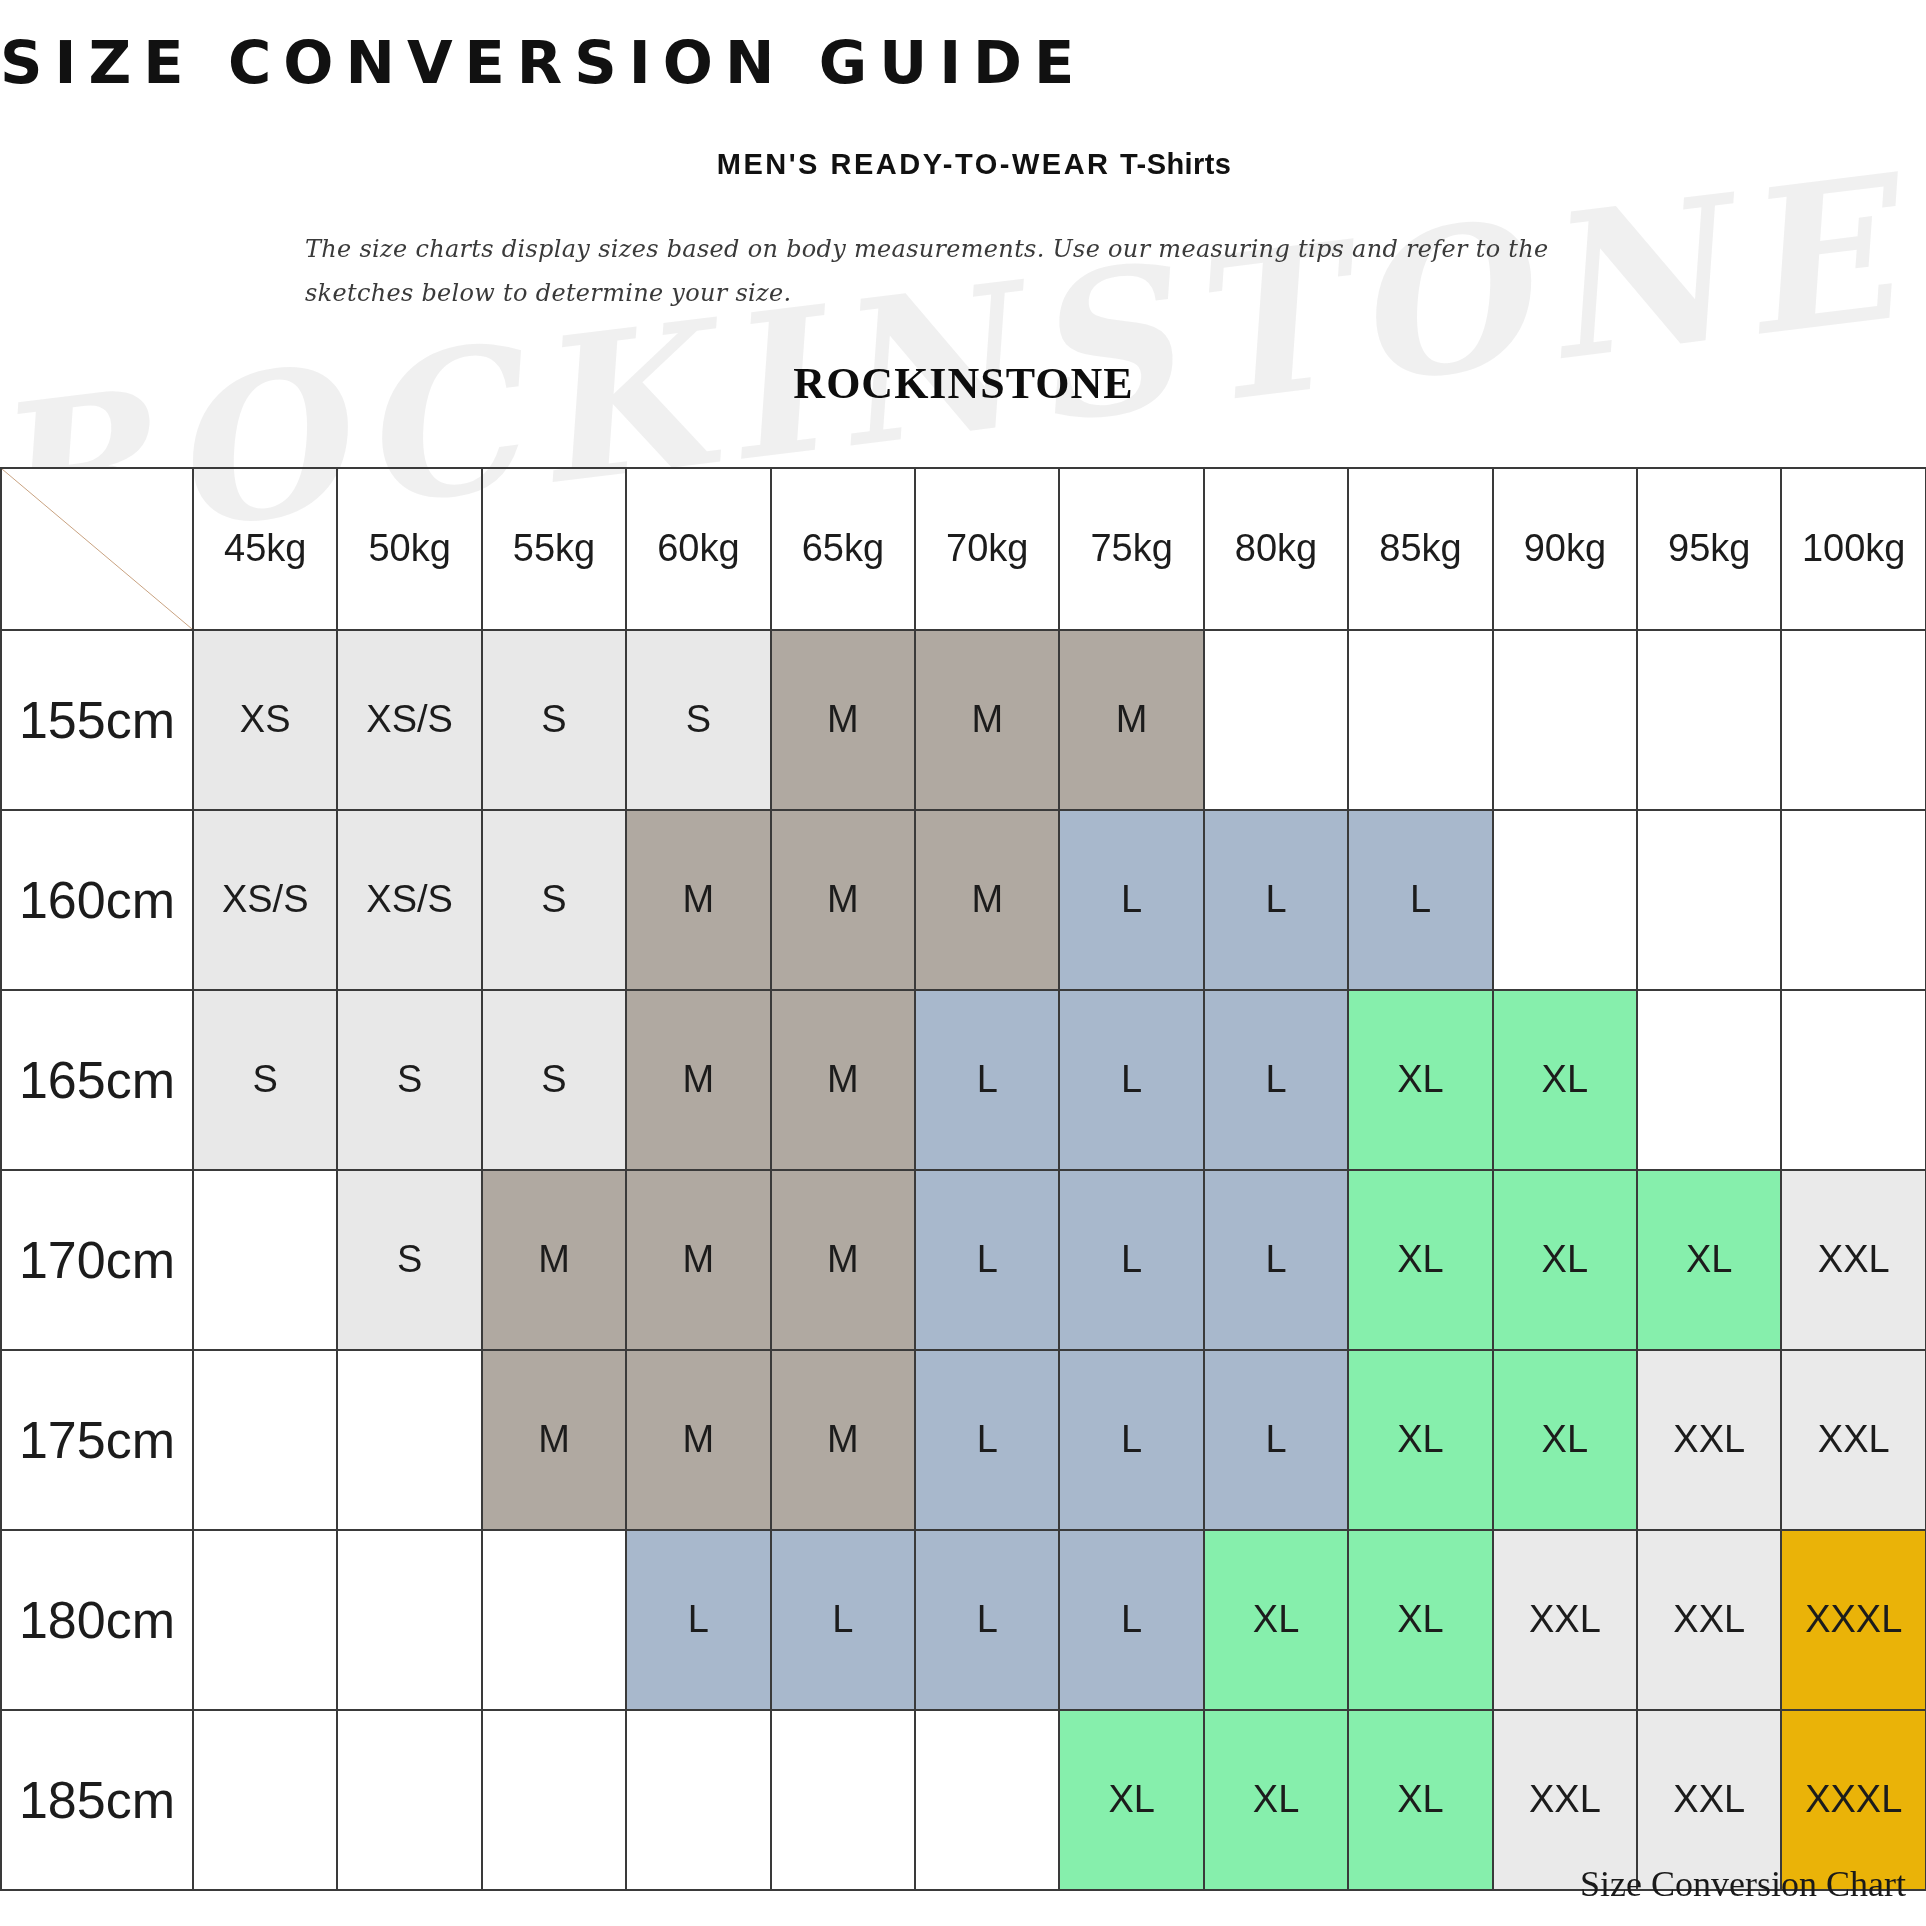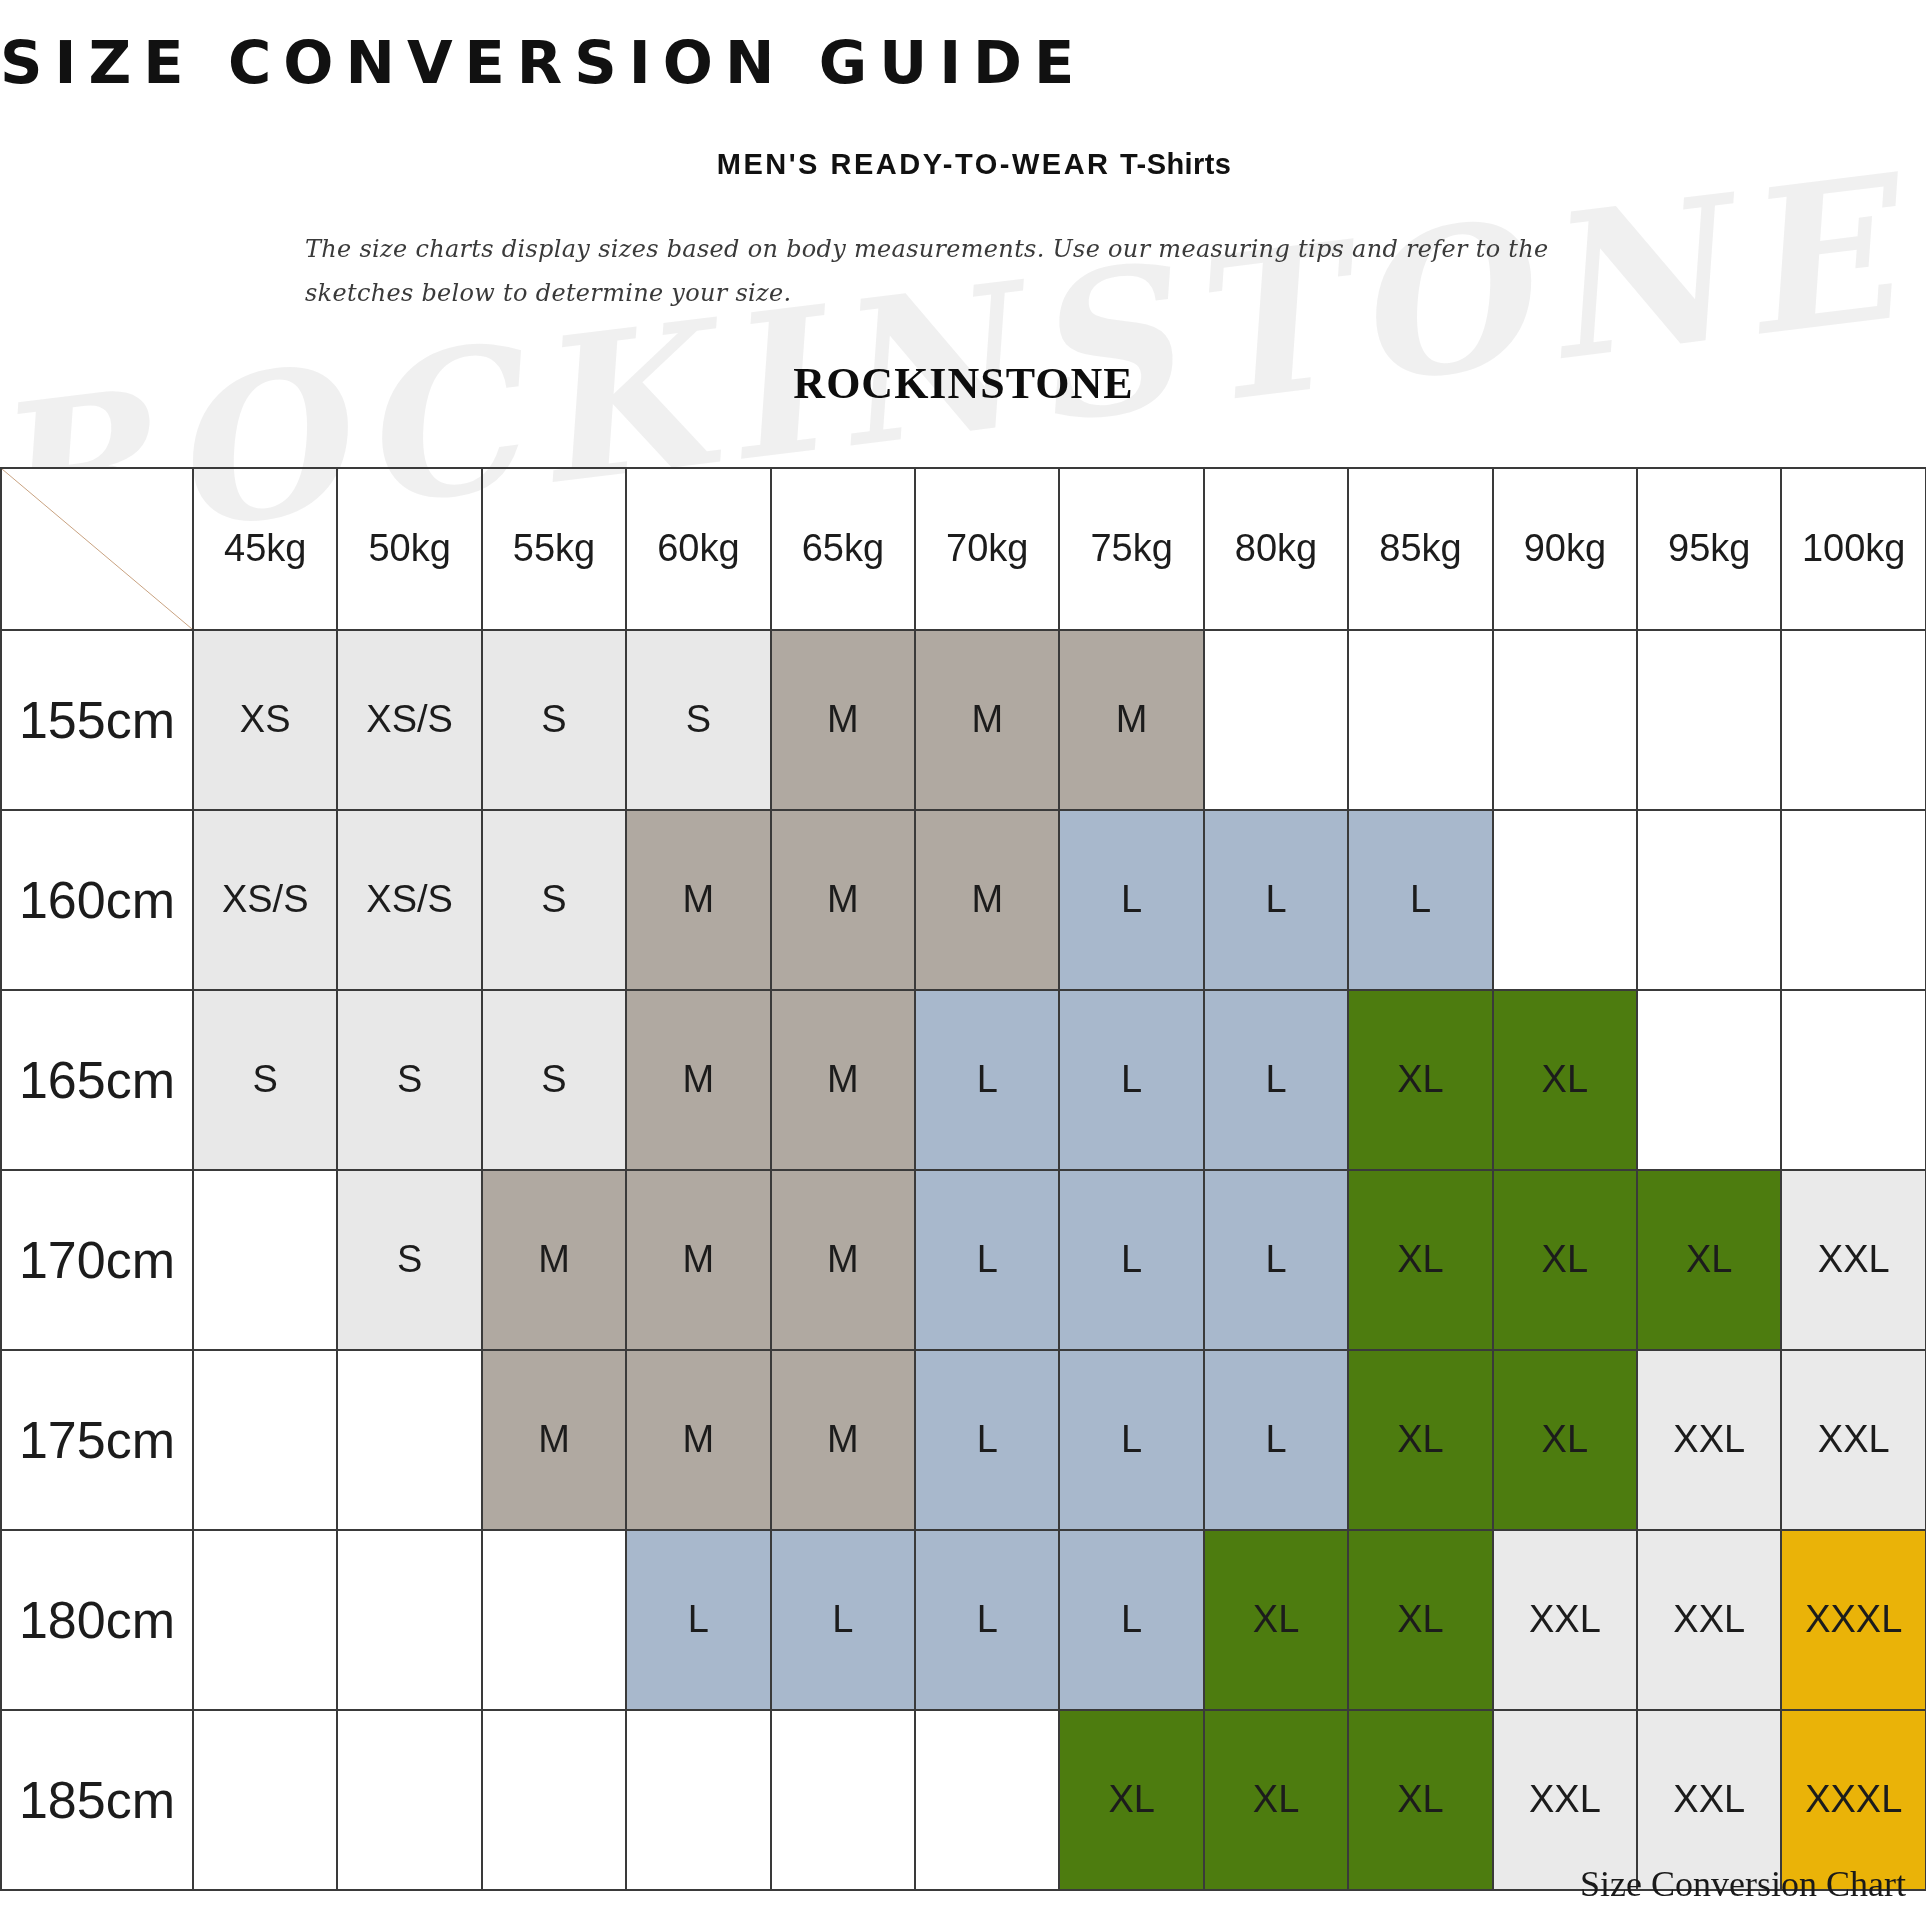--- a/index.html
+++ b/index.html
@@ -133,21 +133,21 @@
     width: 100%; height: 100%;
     display: block;
   }
 
   
   .c-empty { background: #ffffff; }
   .c-xs    { background: #e8e8e8; }
   .c-s     { background: #e8e8e8; }
   .c-m     { background: #b0a9a1; }
   .c-l     { background: #a8b8cc; }
-  .c-xl    { background: #4d7c0f; }
+  .c-xl    { background: #86efac; }
   .c-xxl   { background: #eaeaea; }
   .c-xxxl  { background: #eab308; }
 
   .caption {
     position: absolute;
     right: 21px;
     bottom: 22px;
     font-family: "Liberation Serif", serif;
     font-size: 36px;
     color: #1a1a1a;

